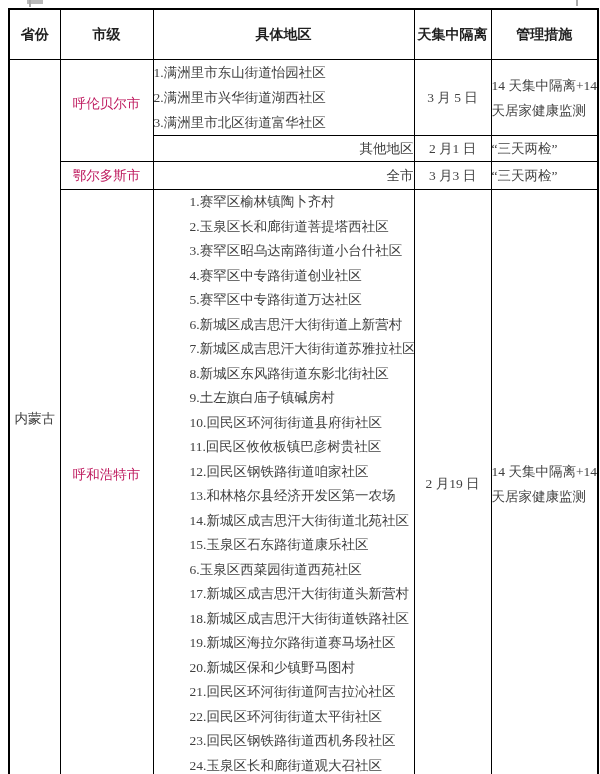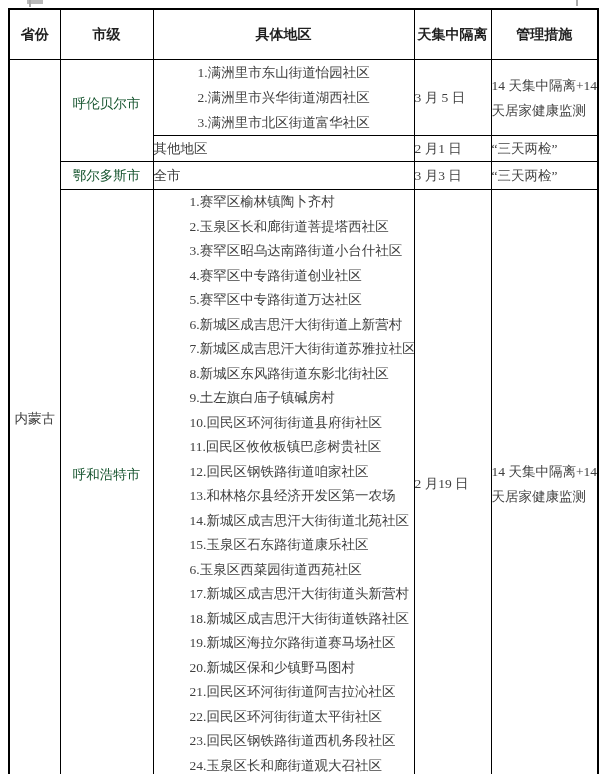--- a/index.html
+++ b/index.html
@@ -56,47 +56,48 @@
     text-align: center;
     line-height: 22px;
     padding: 0 2px;
   }
   td.province-cell {
     text-align: center;
     color: #3f3f3f;
   }
   td.city-cell {
     text-align: center;
-    color: #14532d;
+    color: #be185d;
   }
   td.city-cell.merged-up {
     padding-bottom: 14px;
   }
   td.city-cell.hohhot {
     padding-bottom: 18px;
   }
   td.areas-cell {
     text-align: left;
     padding-left: 5px;
     padding-right: 3px;
   }
   .area-list div {
     white-space: nowrap;
   }
   tr.row-1 { height: 75px; }
-  tr.row-1 .area-list div { line-height: 25px; margin-left: 44px; }
+  tr.row-1 .area-list div { line-height: 25px; }
   tr.row-2 { height: 26px; }
   tr.row-3 { height: 28px; padding-left: 12px; }
   tr.row-4 { height: 588px; }
   tr.row-4 .area-list div { line-height: 24.5px; margin-left: 36px; }
   td.single-area {
-    text-align: left;
+    text-align: right;
     padding-left: 5px;
   }
   td.date-cell {
+    text-align: center;
     white-space: nowrap;
   }
   td.measure-cell {
     line-height: 25px;
     padding: 0 3px;
   }
   td.measure-cell .m-line {
     display: block;
     white-space: nowrap;
   }

